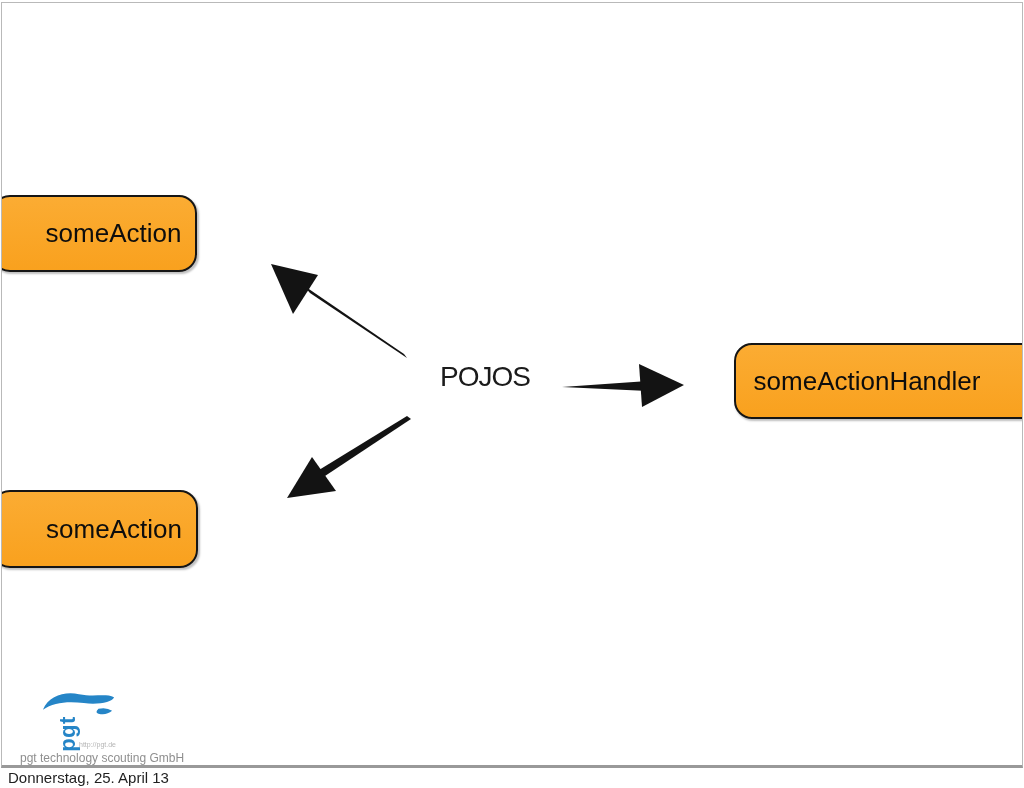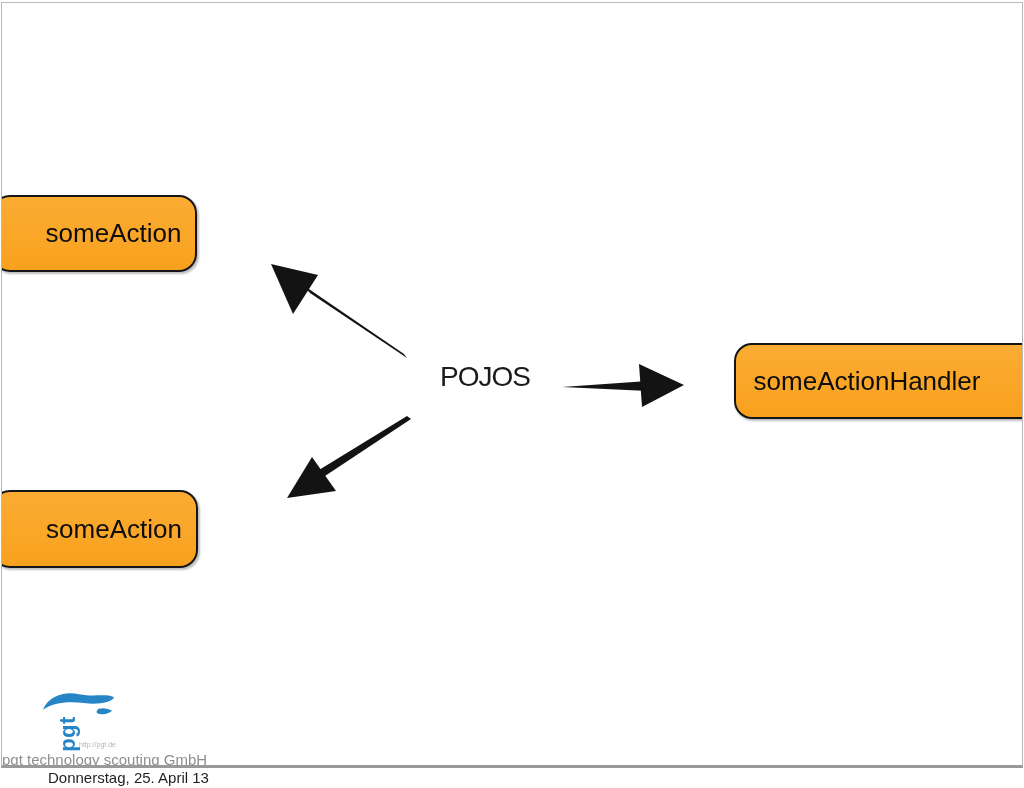--- a/index.html
+++ b/index.html
@@ -114,34 +114,33 @@
   .logo-url {
     position: absolute;
     left: 77px;
     top: 56px;
     font-size: 7px;
     color: #b5b5b5;
     white-space: nowrap;
   }
   .logo-tagline {
     position: absolute;
-    left: 0;
+    left: 18px;
     top: 66px;
-    font-size: 15px;
+    font-size: 12px;
     color: var(--logo_gray);
     white-space: nowrap;
   }
   .footer {
     position: absolute;
     left: 8px;
     top: 769px;
     font-size: 15px;
     color: var(--footer_text);
     white-space: nowrap;
-    margin-left: 40px;
   }
 </style>
 </head>
 <body>
 
 <div class="stage">
   <div class="slide">
 
     <div class="node node-someaction">
       <span>someAction</span>

